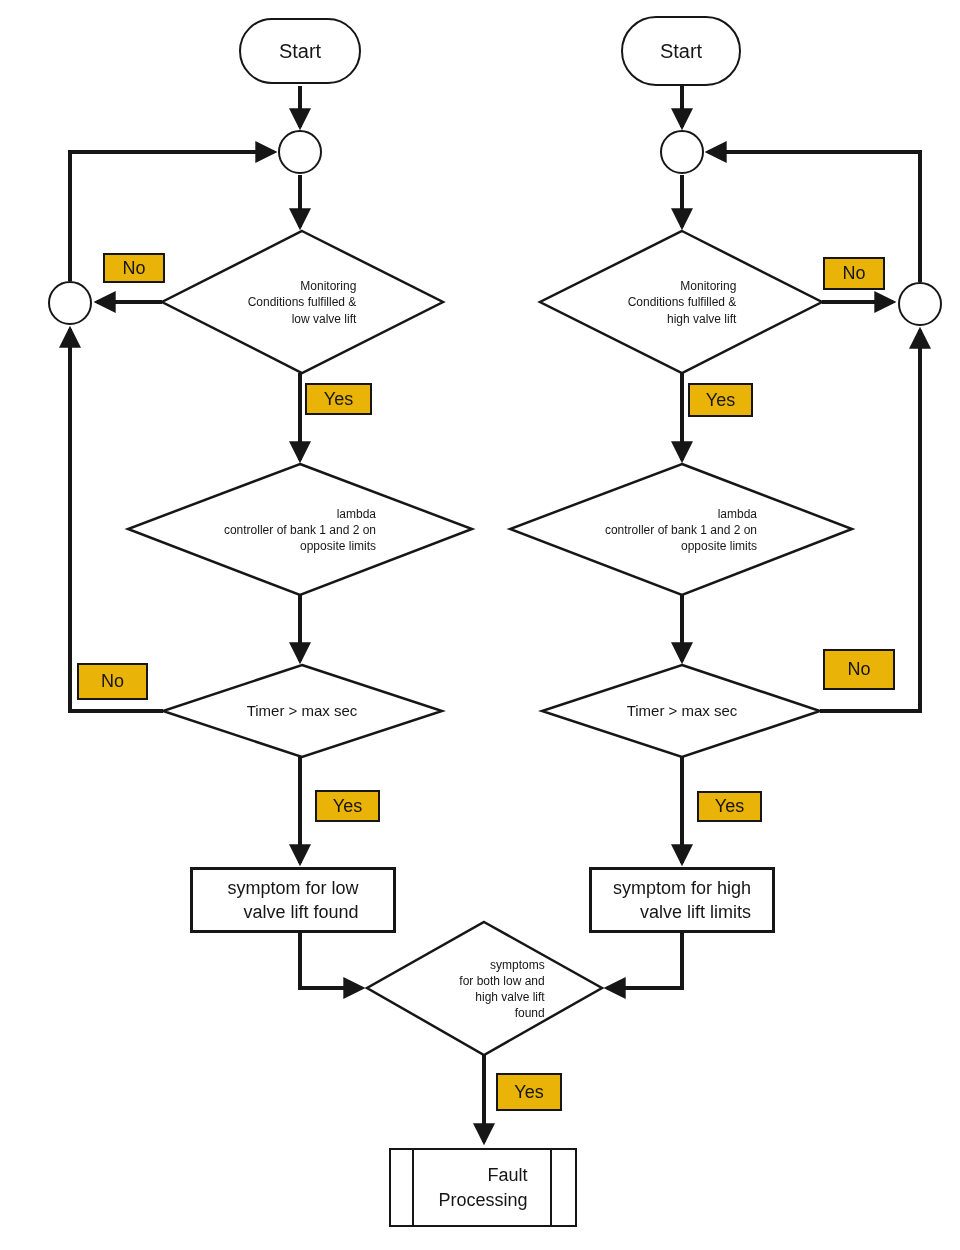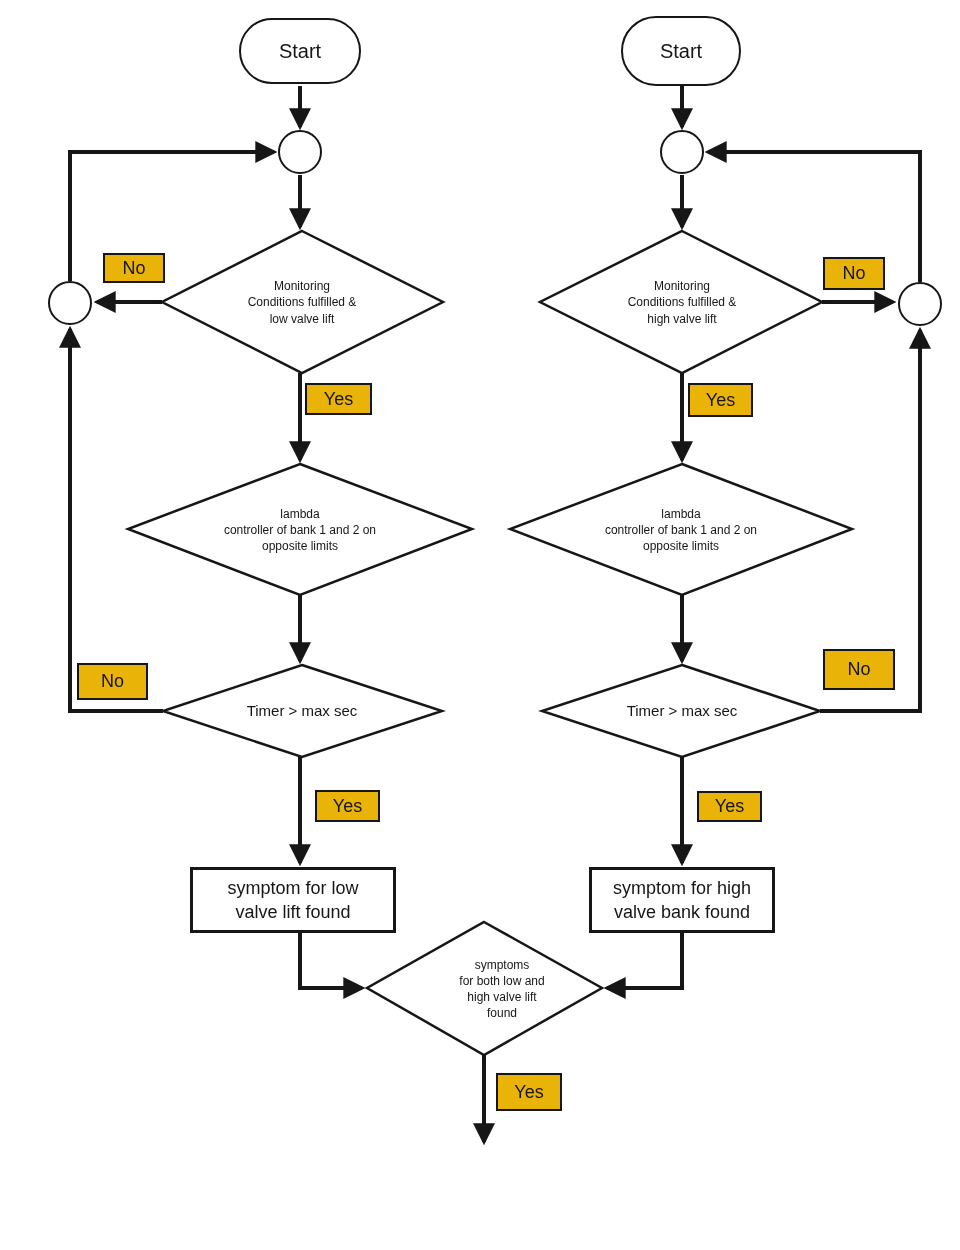--- a/index.html
+++ b/index.html
@@ -11,21 +11,21 @@
     font-family: "Liberation Sans", sans-serif;
     color: #161616;
     overflow: hidden;
   }
   .stage svg { position: absolute; left: 0; top: 0; }
   .node {
     position: absolute;
     display: flex;
     align-items: center;
     justify-content: center;
-    text-align: center;
+    text-align: right;
     box-sizing: border-box;
     white-space: pre-line;
     line-height: 1.35;
   }
   .oval {
     border: 2px solid #161616;
     border-radius: 36px;
     background: #ffffff;
     font-size: 20px;
   }
@@ -148,16 +148,22 @@
   <div class="node labelbox" style="left:688px; top:383px; width:65px; height:34px;">Yes</div>
   <div class="node labelbox" style="left:77px; top:663px; width:71px; height:37px;">No</div>
   <div class="node labelbox" style="left:823px; top:649px; width:72px; height:41px;">No</div>
   <div class="node labelbox" style="left:315px; top:790px; width:65px; height:32px;">Yes</div>
   <div class="node labelbox" style="left:697px; top:791px; width:65px; height:31px;">Yes</div>
   <div class="node labelbox" style="left:496px; top:1073px; width:66px; height:38px;">Yes</div>
 
   <div class="node rectbox" style="left:190px; top:867px; width:206px; height:66px;">symptom for low
 valve lift found</div>
   <div class="node rectbox" style="left:589px; top:867px; width:186px; height:66px;">symptom for high
-valve bank found</div>
+valve lift limits</div>
 
+  <div class="node fault" style="left:389px; top:1148px; width:188px; height:79px;">
+    <div class="fault-line" style="left:21px;"></div>
+    <div class="fault-line" style="right:23px;"></div>
+    <span>Fault
+Processing</span>
+  </div>
 
 </div>
 
 </body></html>

